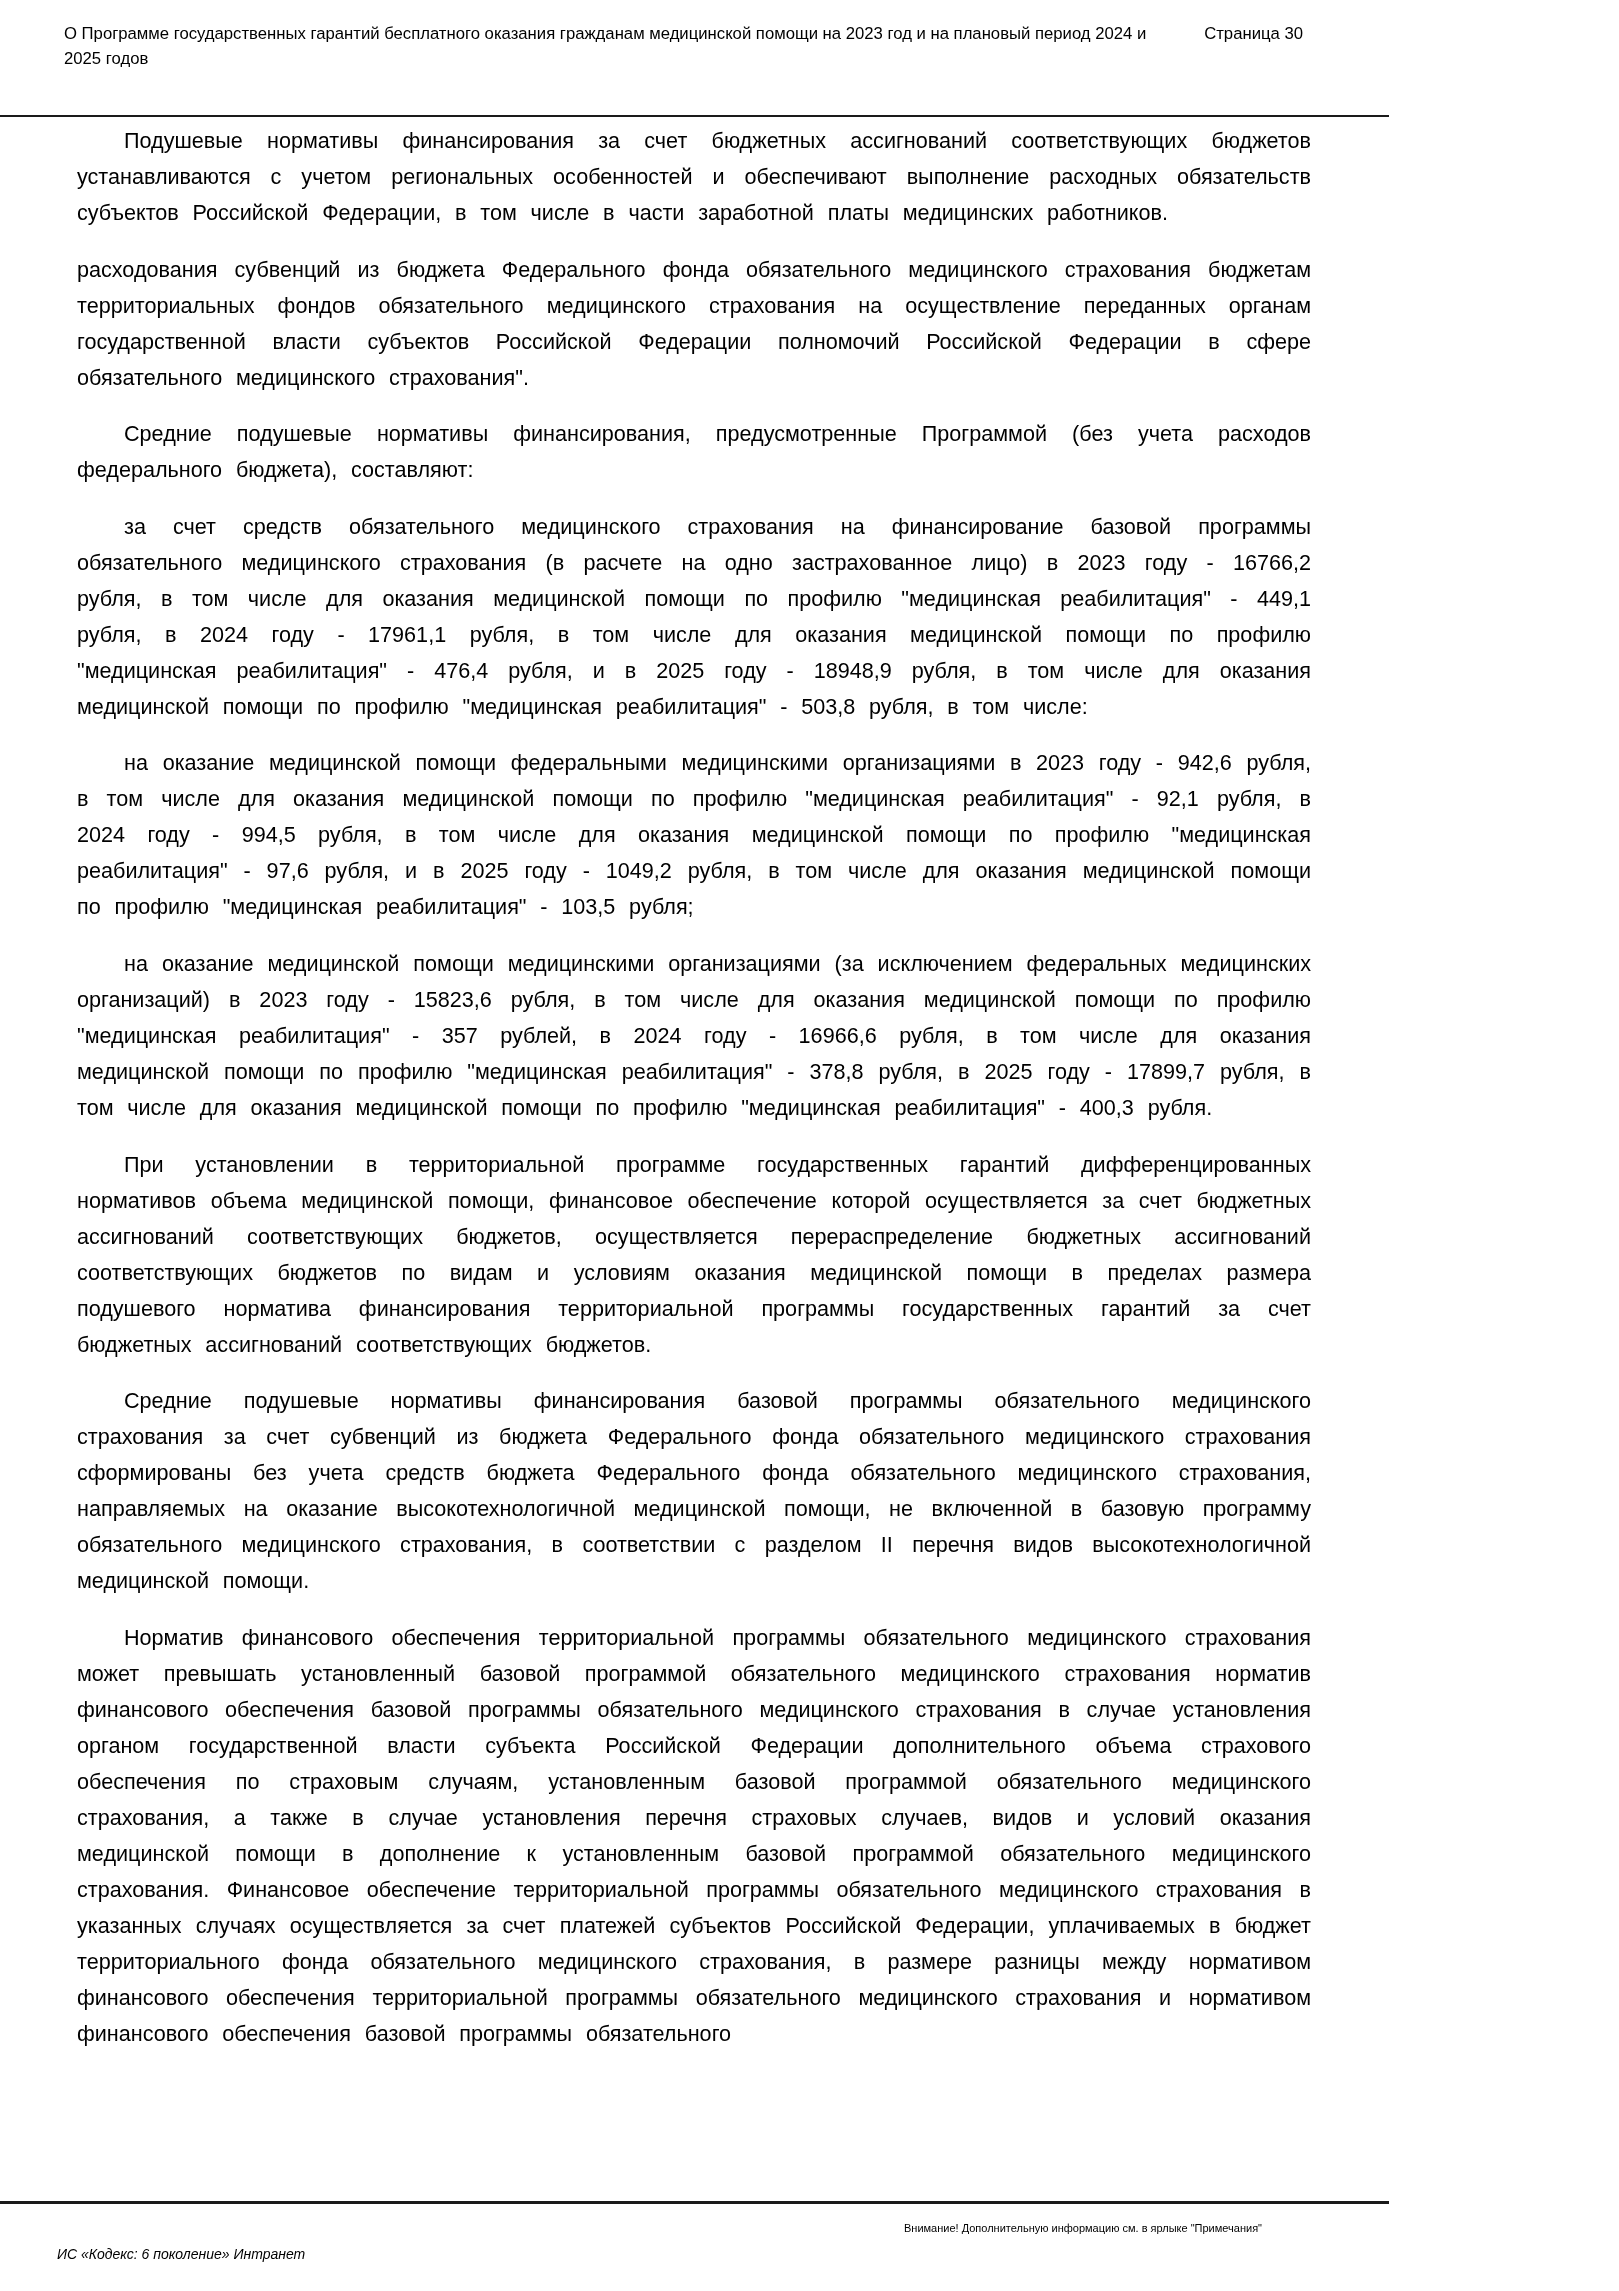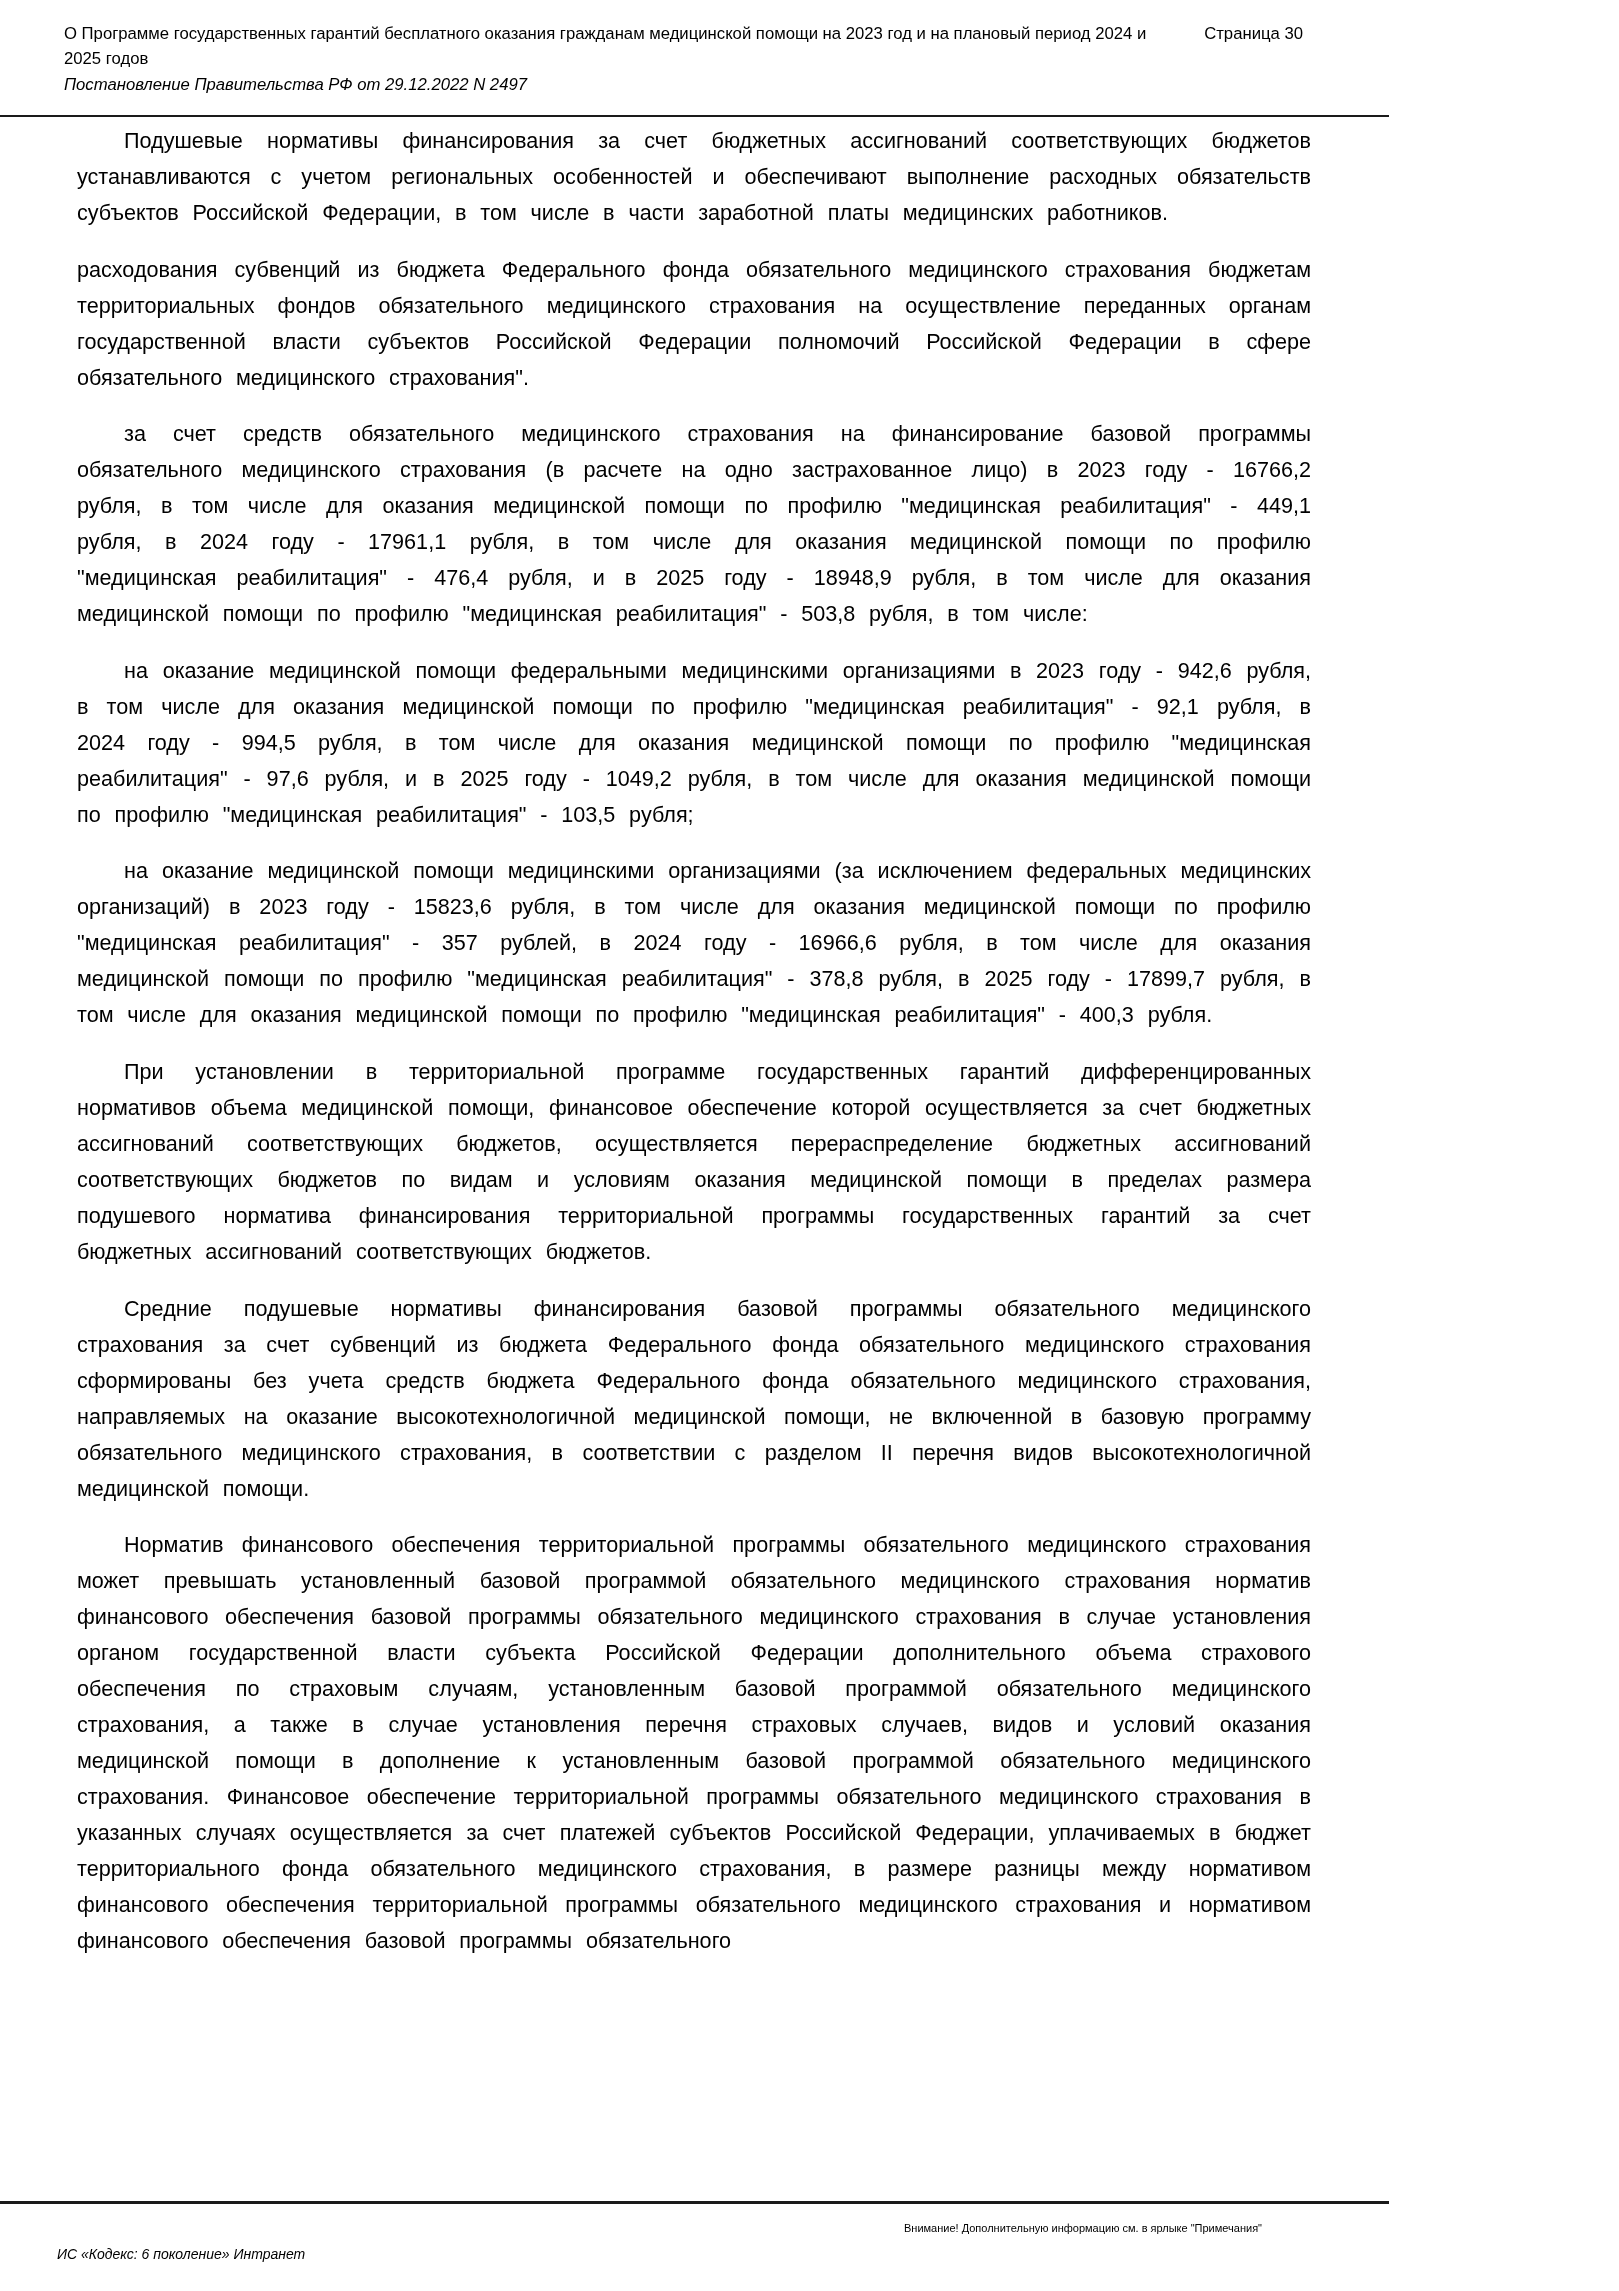--- a/index.html
+++ b/index.html
@@ -89,30 +89,30 @@
   }
 </style>
 </head>
 <body>
 
 <div class="page">
 
   <header class="doc-header">
     <div class="doc-header-left">
       <div class="doc-title">О Программе государственных гарантий бесплатного оказания гражданам медицинской помощи на 2023 год и на плановый период 2024 и 2025 годов</div>
-      <div class="doc-subtitle">Постановление Правительства РФ от 29.12.2022 N 2497</div>
     </div>
     <div class="page-label">Страница 30</div>
   </header>
 
   <div class="rule rule-top"></div>
 
   <main class="doc-body">
       <p class="para indent">Подушевые нормативы финансирования за счет бюджетных ассигнований соответствующих бюджетов устанавливаются с учетом региональных особенностей и обеспечивают выполнение расходных обязательств субъектов Российской Федерации, в том числе в части заработной платы медицинских работников.</p>
       <p class="para">расходования субвенций из бюджета Федерального фонда обязательного медицинского страхования бюджетам территориальных фондов обязательного медицинского страхования на осуществление переданных органам государственной власти субъектов Российской Федерации полномочий Российской Федерации в сфере обязательного медицинского страхования".</p>
+      <p class="para indent">Средние подушевые нормативы финансирования, предусмотренные Программой (без учета расходов федерального бюджета), составляют:</p>
       <p class="para indent">за счет средств обязательного медицинского страхования на финансирование базовой программы обязательного медицинского страхования (в расчете на одно застрахованное лицо) в 2023 году - 16766,2 рубля, в том числе для оказания медицинской помощи по профилю "медицинская реабилитация" - 449,1 рубля, в 2024 году - 17961,1 рубля, в том числе для оказания медицинской помощи по профилю "медицинская реабилитация" - 476,4 рубля, и в 2025 году - 18948,9 рубля, в том числе для оказания медицинской помощи по профилю "медицинская реабилитация" - 503,8 рубля, в том числе:</p>
       <p class="para indent">на оказание медицинской помощи федеральными медицинскими организациями в 2023 году - 942,6 рубля, в том числе для оказания медицинской помощи по профилю "медицинская реабилитация" - 92,1 рубля, в 2024 году - 994,5 рубля, в том числе для оказания медицинской помощи по профилю "медицинская реабилитация" - 97,6 рубля, и в 2025 году - 1049,2 рубля, в том числе для оказания медицинской помощи по профилю "медицинская реабилитация" - 103,5 рубля;</p>
       <p class="para indent">на оказание медицинской помощи медицинскими организациями (за исключением федеральных медицинских организаций) в 2023 году - 15823,6 рубля, в том числе для оказания медицинской помощи по профилю "медицинская реабилитация" - 357 рублей, в 2024 году - 16966,6 рубля, в том числе для оказания медицинской помощи по профилю "медицинская реабилитация" - 378,8 рубля, в 2025 году - 17899,7 рубля, в том числе для оказания медицинской помощи по профилю "медицинская реабилитация" - 400,3 рубля.</p>
       <p class="para indent">При установлении в территориальной программе государственных гарантий дифференцированных нормативов объема медицинской помощи, финансовое обеспечение которой осуществляется за счет бюджетных ассигнований соответствующих бюджетов, осуществляется перераспределение бюджетных ассигнований соответствующих бюджетов по видам и условиям оказания медицинской помощи в пределах размера подушевого норматива финансирования территориальной программы государственных гарантий за счет бюджетных ассигнований соответствующих бюджетов.</p>
       <p class="para indent">Средние подушевые нормативы финансирования базовой программы обязательного медицинского страхования за счет субвенций из бюджета Федерального фонда обязательного медицинского страхования сформированы без учета средств бюджета Федерального фонда обязательного медицинского страхования, направляемых на оказание высокотехнологичной медицинской помощи, не включенной в базовую программу обязательного медицинского страхования, в соответствии с разделом II перечня видов высокотехнологичной медицинской помощи.</p>
       <p class="para indent">Норматив финансового обеспечения территориальной программы обязательного медицинского страхования может превышать установленный базовой программой обязательного медицинского страхования норматив финансового обеспечения базовой программы обязательного медицинского страхования в случае установления органом государственной власти субъекта Российской Федерации дополнительного объема страхового обеспечения по страховым случаям, установленным базовой программой обязательного медицинского страхования, а также в случае установления перечня страховых случаев, видов и условий оказания медицинской помощи в дополнение к установленным базовой программой обязательного медицинского страхования. Финансовое обеспечение территориальной программы обязательного медицинского страхования в указанных случаях осуществляется за счет платежей субъектов Российской Федерации, уплачиваемых в бюджет территориального фонда обязательного медицинского страхования, в размере разницы между нормативом финансового обеспечения территориальной программы обязательного медицинского страхования и нормативом финансового обеспечения базовой программы обязательного</p>
     </main>
 
   <div class="rule rule-bottom"></div>
 

